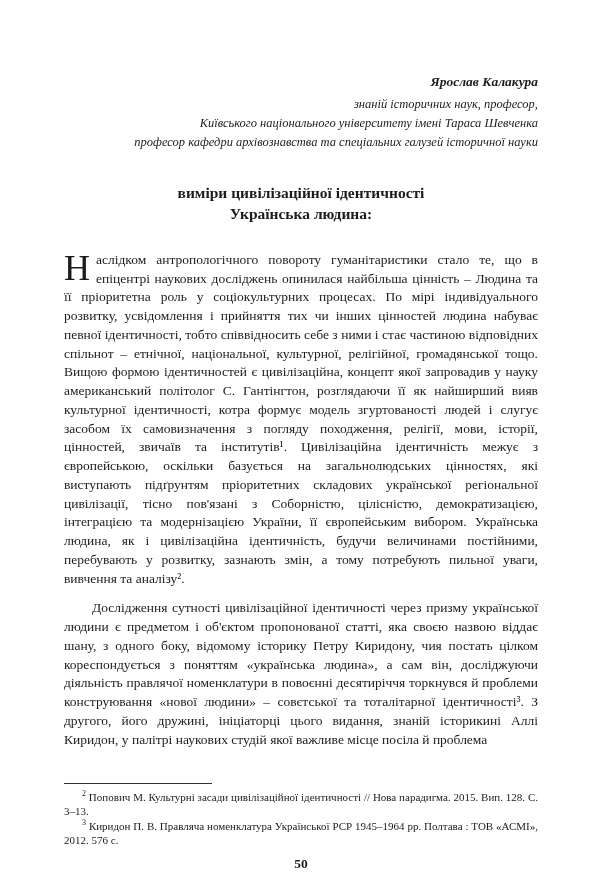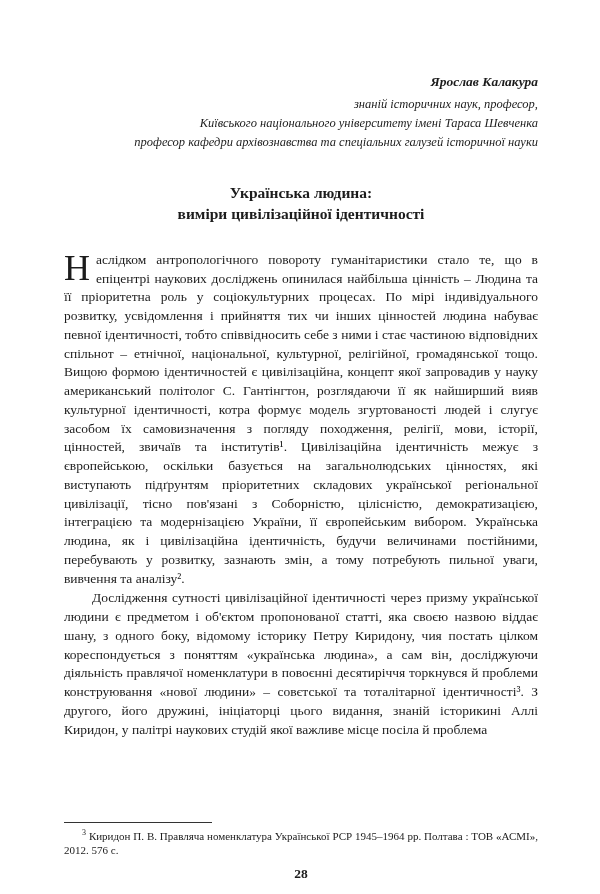--- a/index.html
+++ b/index.html
@@ -4,21 +4,21 @@
 <style>
   * { margin: 0; padding: 0; box-sizing: border-box; }
   html, body { background: #ffffff; }
   .page {
     width: 600px;
     height: 894px;
     margin: 0 auto;
     background: #ffffff;
     color: #1c1c1c;
     font-family: "Liberation Serif", serif;
-    padding: 72px 62px 8px 64px;
+    padding: 72px 62px 18px 64px;
     display: flex;
     flex-direction: column;
     overflow: hidden;
   }
   .author-block {
     text-align: right;
     font-style: italic;
     font-size: 12.5px;
     line-height: 1.5;
   }
@@ -36,21 +36,21 @@
     line-height: 1.4;
   }
   .title .title-line { display: block; }
   .body-text {
     margin-top: 26px;
     font-size: 13.5px;
     line-height: 1.39;
     text-align: justify;
   }
   .para { text-align: justify; }
-  .para + .para { text-indent: 28px; margin-top: 1px; }
+  .para + .para { text-indent: 28px; margin-top: 11px; }
   .dropcap {
     float: left;
     font-size: 36px;
     line-height: 31px;
     padding: 2px 6px 0 0;
   }
   .footnotes {
     margin-top: auto;
     font-size: 11px;
     line-height: 1.32;
@@ -83,29 +83,30 @@
 <div class="page">
 
   <div class="author-block">
     <div class="author-name">Ярослав Калакура</div>
     <div class="affiliation">знаній історичних наук, професор,</div>
     <div class="affiliation">Київського національного університету імені Тараса Шевченка</div>
     <div class="affiliation">професор кафедри архівознавства та спеціальних галузей історичної науки</div>
   </div>
 
   <h1 class="title">
+    <span class="title-line">виміри цивілізаційної ідентичності</span>
     <span class="title-line">Українська людина:</span>
-    <span class="title-line">виміри цивілізаційної ідентичності</span>
   </h1>
 
   <div class="body-text">
     <p class="para"><span class="dropcap">Н</span><span>аслідком антропологічного повороту гуманітаристики стало те, що в епіцентрі наукових досліджень опинилася найбільша цінність – Людина та її пріоритетна роль у соціокультурних процесах. По мірі індивідуального розвитку, усвідомлення і прийняття тих чи інших цінностей людина набуває певної ідентичності, тобто співвідносить себе з ними і стає частиною відповідних спільнот – етнічної, національної, культурної, релігійної, громадянської тощо. Вищою формою ідентичностей є цивілізаційна, концепт якої запровадив у науку американський політолог С. Гантінгтон, розглядаючи її як найширший вияв культурної ідентичності, котра формує модель згуртованості людей і слугує засобом їх самовизначення з погляду походження, релігії, мови, історії, цінностей, звичаїв та інститутів¹. Цивілізаційна ідентичність межує з європейською, оскільки базується на загальнолюдських цінностях, які виступають підґрунтям пріоритетних складових української регіональної цивілізації, тісно пов'язані з Соборністю, цілісністю, демократизацією, інтеграцією та модернізацією України, її європейським вибором. Українська людина, як і цивілізаційна ідентичність, будучи величинами постійними, перебувають у розвитку, зазнають змін, а тому потребують пильної уваги, вивчення та аналізу².</span></p>
     <p class="para">Дослідження сутності цивілізаційної ідентичності через призму української людини є предметом і об'єктом пропонованої статті, яка своєю назвою віддає шану, з одного боку, відомому історику Петру Киридону, чия постать цілком кореспондується з поняттям «українська людина», а сам він, досліджуючи діяльність правлячої номенклатури в повоєнні десятиріччя торкнувся й проблеми конструювання «нової людини» – совєтської та тоталітарної ідентичності³. З другого, його дружині, ініціаторці цього видання, знаній історикині Аллі Киридон, у палітрі наукових студій якої важливе місце посіла й проблема</p>
   </div>
 
   <div class="footnotes">
     <div class="fn-rule"></div>
+    <p class="footnote"><sup>2</sup> <span>Попович М. Культурні засади цивілізаційної ідентичності // Нова парадигма. 2015. Вип. 128. С. 3–13.</span></p>
     <p class="footnote"><sup>3</sup> <span>Киридон П. В. Правляча номенклатура Української РСР 1945–1964 рр. Полтава : ТОВ «АСМІ», 2012. 576 с.</span></p>
   </div>
 
-  <div class="page-number">28</div>
+  <div class="page-number">50</div>
 
 </div>
 
 </body></html>

